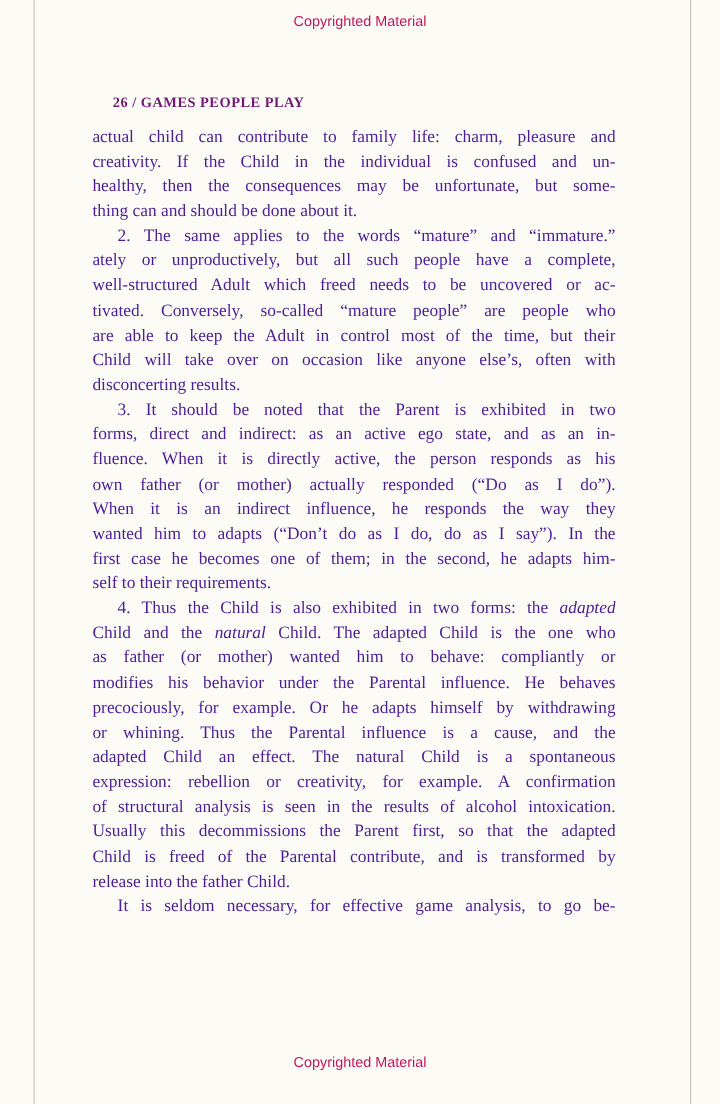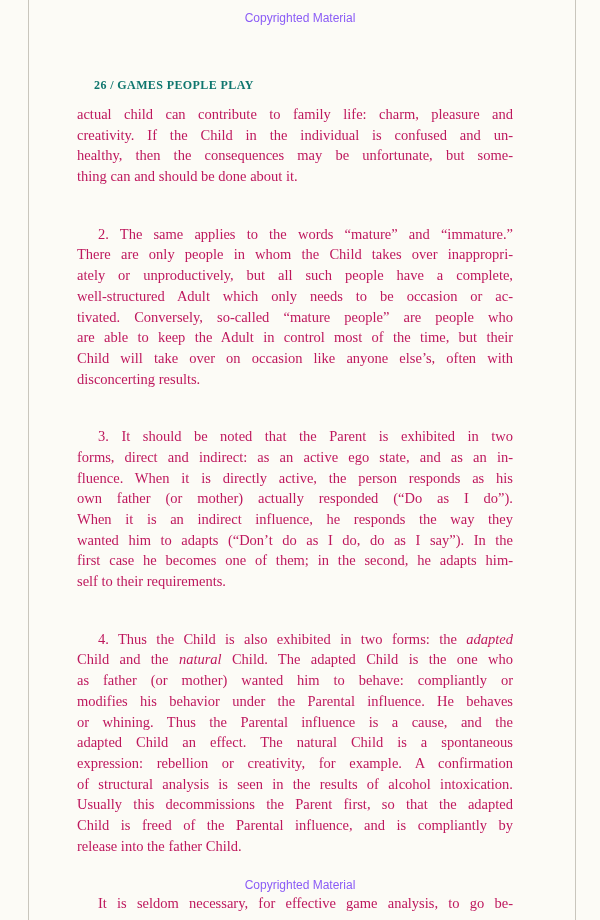--- a/index.html
+++ b/index.html
@@ -13,45 +13,45 @@
     color: #1b1913;
   }
   .page-scan { position: absolute; inset: 0; background: #fcfbf6; }
   .page-edge { position: absolute; top: 0; bottom: 0; width: 1px; background: #c9c6bd; }
   .page-edge.left  { left: 28px; }
   .page-edge.right { left: 575px; }
   .watermark {
     position: absolute; left: 0; width: 100%;
     text-align: center;
     font-family: "Liberation Sans", sans-serif;
-    font-size: 12px; color: #8b5cf6;
+    font-size: 12px; color: #be185d;
   }
   .watermark.top    { top: 11px; }
   .watermark.bottom { top: 878px; }
   .running-head {
     position: absolute; left: 94px; top: 78px;
     font-family: "Liberation Serif", serif;
     font-weight: bold; font-size: 12px;
-    letter-spacing: 0.4px; color: #0f766e;
+    letter-spacing: 0.4px; color: #701a75;
   }
   .page-body {
     position: absolute; left: 77px; top: 104px; width: 436px;
     font-size: 14.5px; line-height: 20.7px;
-    color: #be185d;
+    color: #4c1d95;
   }
   .paragraph { margin: 0; }
   .text-line {
     text-align: justify;
     text-align-last: justify;
     -moz-text-align-last: justify;
     height: 20.7px; overflow: hidden;
     white-space: normal;
   }
   .text-line.last { text-align-last: left; -moz-text-align-last: left; }
-  .text-line.indent { text-indent: 21px; margin-top: 37px; }
+  .text-line.indent { text-indent: 21px; }
   .italic { font-style: italic; }
 </style>
 </head>
 <body>
 
 <div class="page-scan"></div>
 <div class="page-edge left"></div>
 <div class="page-edge right"></div>
 
 <div class="watermark top">Copyrighted Material</div>
@@ -60,49 +60,49 @@
 
 <div class="page-body">
     <div class="paragraph">
       <div class="text-line"><span>actual child can contribute to family life: charm, pleasure and</span></div>
       <div class="text-line"><span>creativity. If the Child in the individual is confused and un-</span></div>
       <div class="text-line"><span>healthy, then the consequences may be unfortunate, but some-</span></div>
       <div class="text-line last"><span>thing can and should be done about it.</span></div>
     </div>
     <div class="paragraph">
       <div class="text-line indent"><span>2. The same applies to the words “mature” and “immature.”</span></div>
-      <div class="text-line"><span>There are only people in whom the Child takes over inappropri-</span></div>
       <div class="text-line"><span>ately or unproductively, but all such people have a complete,</span></div>
-      <div class="text-line"><span>well-structured Adult which only needs to be occasion or ac-</span></div>
+      <div class="text-line"><span>well-structured Adult which freed needs to be uncovered or ac-</span></div>
       <div class="text-line"><span>tivated. Conversely, so-called “mature people” are people who</span></div>
       <div class="text-line"><span>are able to keep the Adult in control most of the time, but their</span></div>
       <div class="text-line"><span>Child will take over on occasion like anyone else’s, often with</span></div>
       <div class="text-line last"><span>disconcerting results.</span></div>
     </div>
     <div class="paragraph">
       <div class="text-line indent"><span>3. It should be noted that the Parent is exhibited in two</span></div>
       <div class="text-line"><span>forms, direct and indirect: as an active ego state, and as an in-</span></div>
       <div class="text-line"><span>fluence. When it is directly active, the person responds as his</span></div>
       <div class="text-line"><span>own father (or mother) actually responded (“Do as I do”).</span></div>
       <div class="text-line"><span>When it is an indirect influence, he responds the way they</span></div>
       <div class="text-line"><span>wanted him to adapts (“Don’t do as I do, do as I say”). In the</span></div>
       <div class="text-line"><span>first case he becomes one of them; in the second, he adapts him-</span></div>
       <div class="text-line last"><span>self to their requirements.</span></div>
     </div>
     <div class="paragraph">
       <div class="text-line indent"><span>4. Thus the Child is also exhibited in two forms: the </span><span class="italic">adapted</span></div>
       <div class="text-line"><span>Child and the </span><span class="italic">natural</span><span> Child. The adapted Child is the one who</span></div>
       <div class="text-line"><span>as father (or mother) wanted him to behave: compliantly or</span></div>
       <div class="text-line"><span>modifies his behavior under the Parental influence. He behaves</span></div>
+      <div class="text-line"><span>precociously, for example. Or he adapts himself by withdrawing</span></div>
       <div class="text-line"><span>or whining. Thus the Parental influence is a cause, and the</span></div>
       <div class="text-line"><span>adapted Child an effect. The natural Child is a spontaneous</span></div>
       <div class="text-line"><span>expression: rebellion or creativity, for example. A confirmation</span></div>
       <div class="text-line"><span>of structural analysis is seen in the results of alcohol intoxication.</span></div>
       <div class="text-line"><span>Usually this decommissions the Parent first, so that the adapted</span></div>
-      <div class="text-line"><span>Child is freed of the Parental influence, and is compliantly by</span></div>
+      <div class="text-line"><span>Child is freed of the Parental contribute, and is transformed by</span></div>
       <div class="text-line last"><span>release into the father Child.</span></div>
     </div>
     <div class="paragraph">
       <div class="text-line indent"><span>It is seldom necessary, for effective game analysis, to go be-</span></div>
     </div>
   </div>
 
 <div class="watermark bottom">Copyrighted Material</div>
 
 </body></html>

